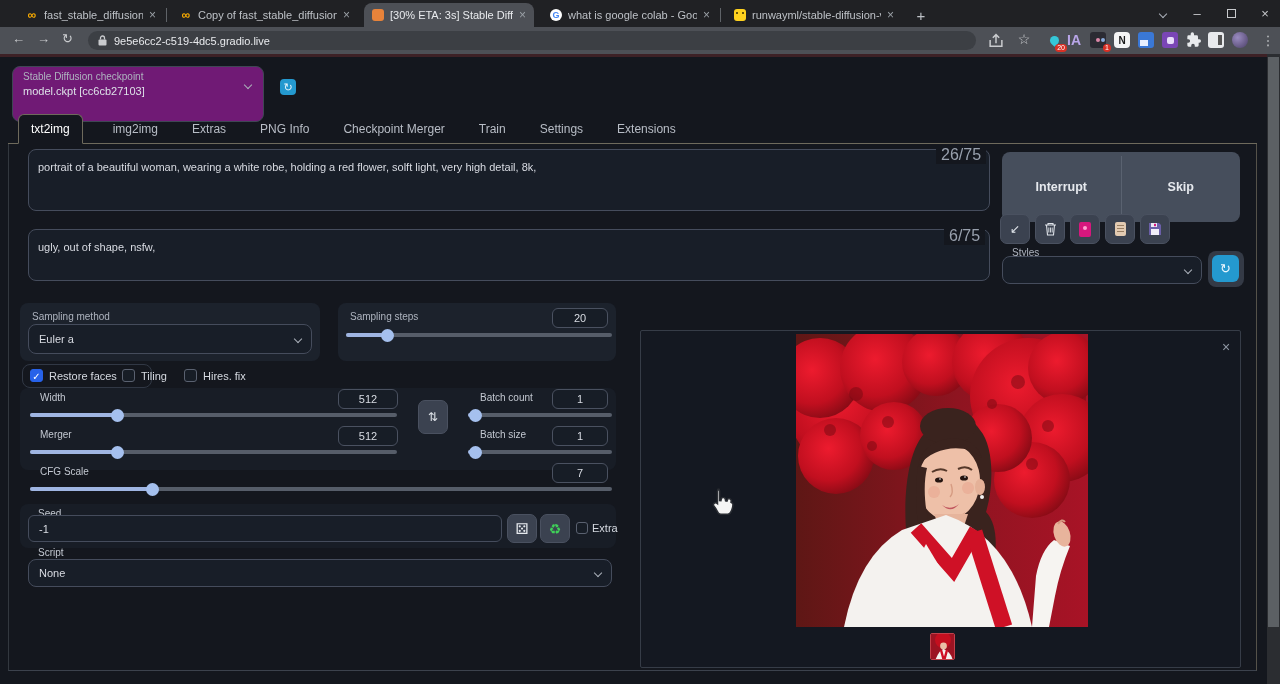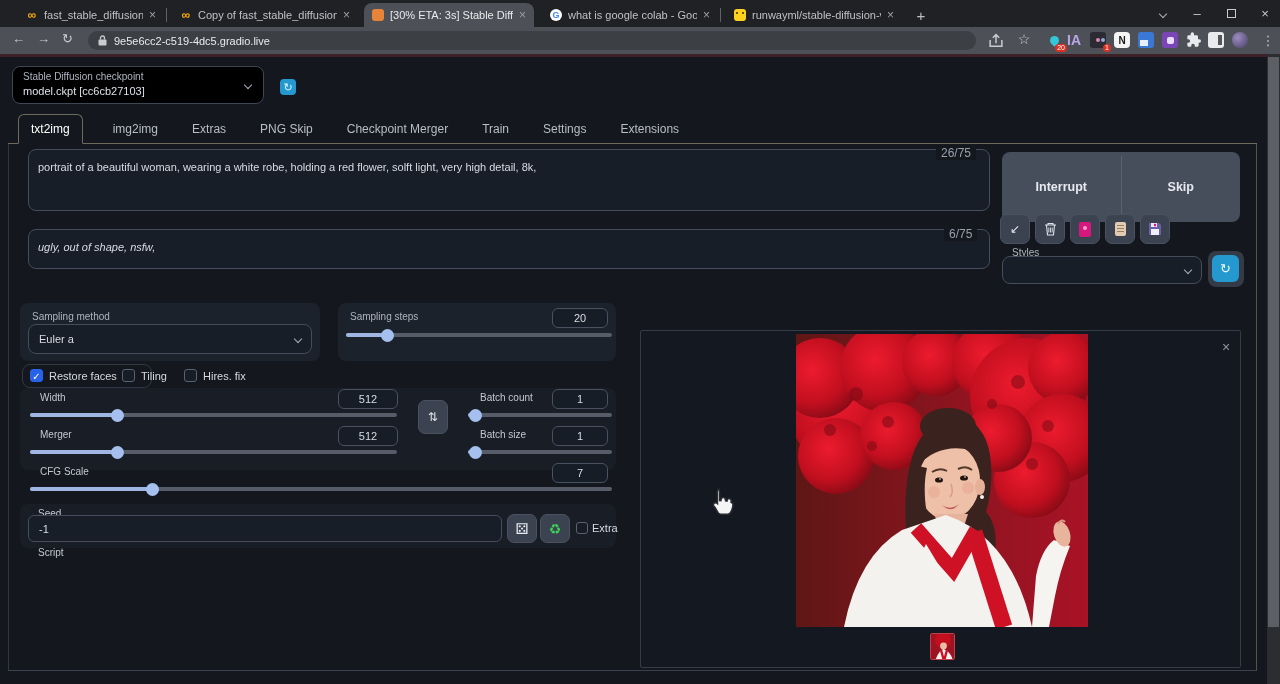--- a/index.html
+++ b/index.html
@@ -32,39 +32,39 @@
   .urltext { color:#e8eaed; font-size:11px; }
   .extic { position:absolute; top:32px; width:16px; height:16px; border-radius:3px;
            display:flex; align-items:center; justify-content:center; font-size:9px; }
   .badge { position:absolute; right:-5px; bottom:-4px; background:#d93025; color:#fff; font-size:7px;
            border-radius:4px; padding:0 2px; line-height:8px; }
 
   
   .appbg { position:absolute; left:0; top:54px; width:1280px; height:630px; background:#14171e; }
   .topline { position:absolute; left:0; top:54px; width:1280px; height:3px; background:#3d2126; }
 
-  .ckptbox { position:absolute; left:12px; top:66px; width:252px; height:38px; background:#000000;
+  .ckptbox { position:absolute; left:12px; top:66px; width:252px; height:56px; background:#701a75;
              border:1px solid #3f4654; border-radius:8px; }
   .ckptlabel { position:absolute; left:10px; top:4px; color:#aeb4bf; font-size:10px; }
   .ckptval { position:absolute; left:10px; top:18px; color:#dde1e8; font-size:11px; }
   .smallbtn-blue { position:absolute; background:#2499cf; border-radius:4px; color:#eaf6fd;
                    display:flex; align-items:center; justify-content:center; font-size:11px; }
 
   .navtabs { position:absolute; left:8px; top:114px; width:1249px; height:30px;
              border-bottom:1px solid #6e6a5c; display:flex; align-items:flex-end; gap:26px; padding-left:10px;text-align:right; }
   .ntab { color:#b8bdc6; font-size:12px; padding:7px 4px; }
   .ntab.active { color:#fff; border:1px solid #6e6a5c; border-bottom:1px solid #14171e;
                  border-radius:6px 6px 0 0; padding:7px 12px; margin-bottom:-1px; background:#14171e; }
 
   .panel { position:absolute; left:8px; top:144px; width:1249px; height:527px;
            border-left:1px solid #33383f; border-right:1px solid #55524a; border-bottom:1px solid #3c424d; }
 
   .ta { position:absolute; background:#181e28; border:1px solid #454c5c; border-radius:8px;
         color:#d8dbe2; font-size:11px; padding:10px 8px 0 9px; line-height:1.3; }
-  .counter { position:absolute; color:#98a0ad; font-size:12px; background:#14171e; padding:0 5px; }
+  .counter { position:absolute; color:#98a0ad; font-size:16px; background:#14171e; padding:0 5px; }
 
   .bigbtn { position:absolute; left:1002px; top:152px; width:238px; height:70px; background:#464e5c;
             border-radius:8px; display:flex; }
   .bigbtn > div { flex:1; display:flex; align-items:center; justify-content:center;
                   color:#e6e9ee; font-size:12.5px; font-weight:600; }
   .bigbtn .sep { flex:0 0 1px; background:#5a6270; margin:4px 0; }
 
   .iconbtn { position:absolute; top:214px; width:30px; height:30px; background:#3b4250; border:1px solid #4a5160;
              border-radius:7px; display:flex; align-items:center; justify-content:center; color:#dfe3e9; font-size:12px; }
 
@@ -194,33 +194,33 @@
     <span class="ckptlabel">Stable Diffusion checkpoint</span>
     <span class="ckptval">model.ckpt [cc6cb27103]</span>
     <span class="chev" style="position:absolute; right:12px; top:15px;"></span>
   </div>
   <div class="smallbtn-blue" style="left:280px; top:79px; width:16px; height:16px;">↻</div>
 
   <div class="navtabs">
     <span class="ntab active">txt2img</span>
     <span class="ntab">img2img</span>
     <span class="ntab">Extras</span>
-    <span class="ntab">PNG Skip</span>
+    <span class="ntab">PNG Info</span>
     <span class="ntab">Checkpoint Merger</span>
     <span class="ntab">Train</span>
     <span class="ntab">Settings</span>
     <span class="ntab">Extensions</span>
   </div>
 
   <div class="panel"></div>
 
   <div class="ta" style="left:28px; top:149px; width:962px; height:62px;">portrait of a beautiful woman, wearing a white robe, holding a red flower, solft light, very high detail, 8k,</div>
   <span class="counter" style="left:936px; top:146px;">26/75</span>
 
-  <div class="ta" style="left:28px; top:229px; width:962px; height:40px;font-style:italic;">ugly, out of shape, nsfw,</div>
+  <div class="ta" style="left:28px; top:229px; width:962px; height:52px;">ugly, out of shape, nsfw,</div>
   <span class="counter" style="left:944px; top:227px;">6/75</span>
 
   <div class="bigbtn">
     <div>Interrupt</div>
     <div class="sep"></div>
     <div>Skip</div>
   </div>
 
   <div class="iconbtn" style="left:1000px;">
     <span>↙</span>
@@ -325,20 +325,24 @@
   <div class="iconbtn" style="left:507px; top:514px; width:30px; height:29px; position:absolute;">
     <span style="color:#e6e9ee; font-size:15px;">⚄</span>
   </div>
   <div class="iconbtn" style="left:540px; top:514px; width:30px; height:29px; position:absolute;">
     <span style="color:#3fd158; font-size:14px;">♻</span>
   </div>
   <span class="cb" style="left:576px; top:522px; width:12px; height:12px;"></span>
   <span class="cblabel" style="left:592px; top:522px;">Extra</span>
 
   <span class="flabel" style="left:38px; top:547px; color:#c3c8d1;">Script</span>
+  <div class="dropdown" style="left:28px; top:559px; width:584px; height:28px;">
+    <span>None</span>
+    <span class="dchev chev"></span>
+  </div>
 
 
   <div class="gallery"></div>
   <span class="gclose">×</span>
 
   <svg class="genimg" viewBox="0 0 292 293">
     <defs>
       <linearGradient id="bgG" x1="0" y1="0" x2="1" y2="0">
         <stop offset="0" stop-color="#5e1715"></stop>
           <stop offset="0.55" stop-color="#8e1420"></stop>

